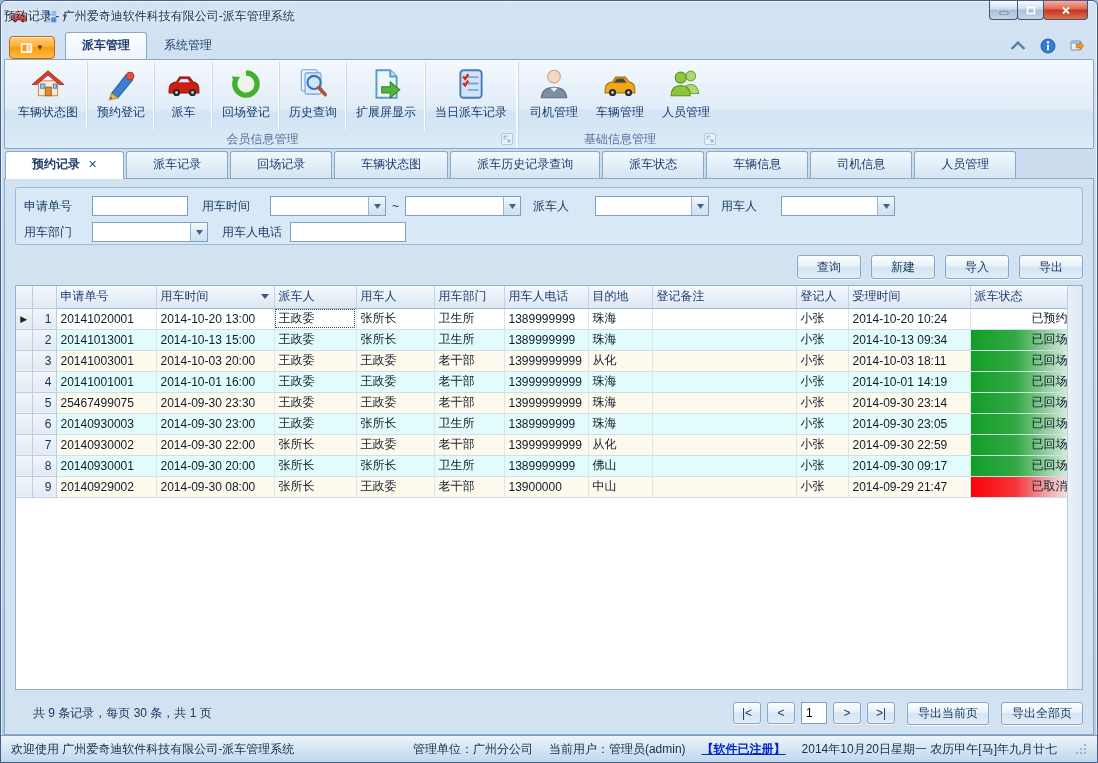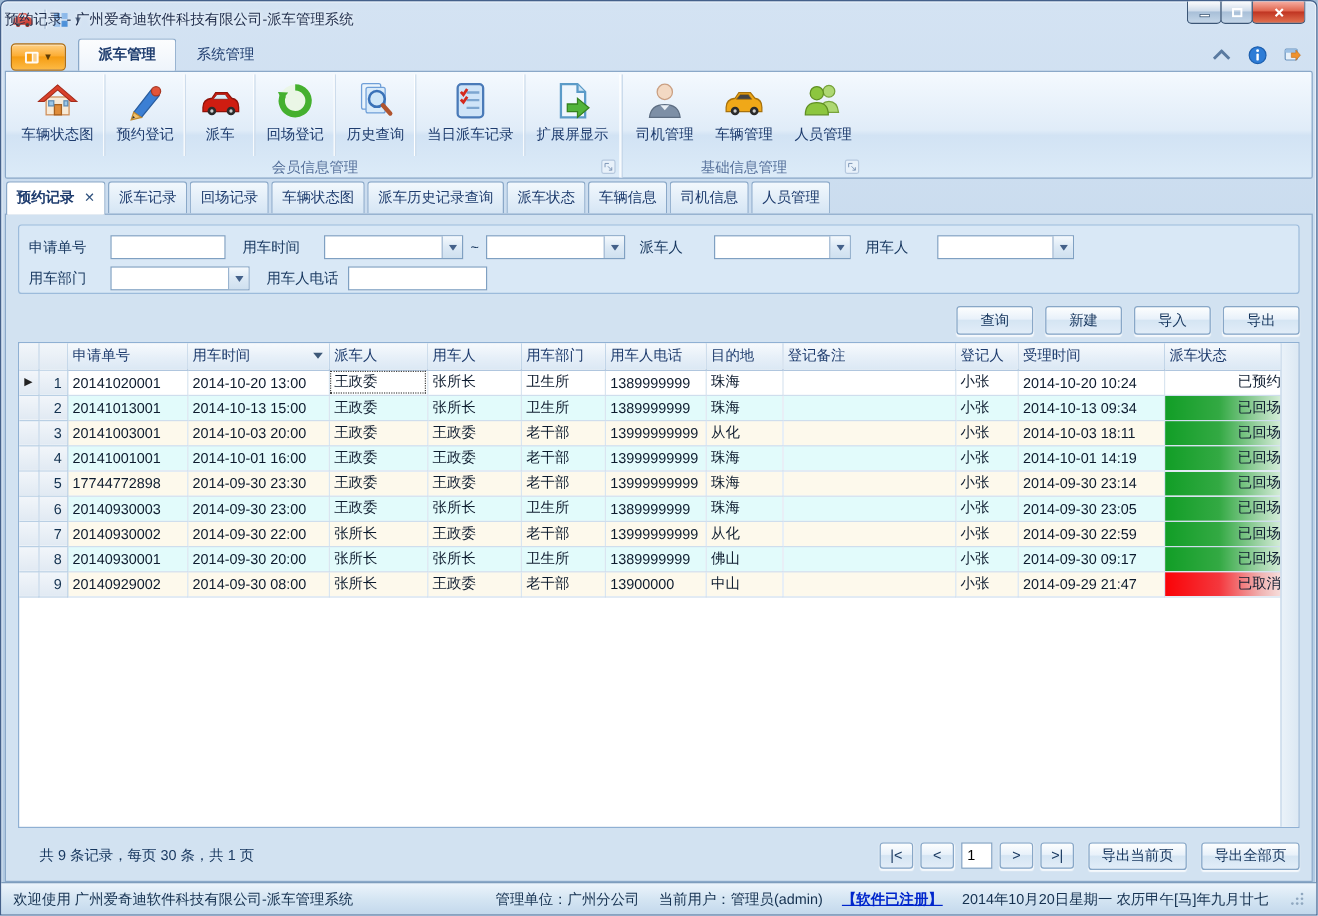--- a/index.html
+++ b/index.html
@@ -58,21 +58,21 @@
   .rgroup-caption { height:18px; display:flex; align-items:center; justify-content:center;
     color:#56719b; position:relative;text-align:center; }
   .launcher { position:absolute; right:3px; bottom:3px; width:12px; height:12px;
     border:1px solid #b5c8de; border-radius:2px; background:#e8f1fa;
     display:flex; align-items:center; justify-content:center; }
   .launcher svg { width:8px; height:8px; }
 
   
   .client { flex:1; min-height:0; display:flex; flex-direction:column; margin-top:2px; }
   .doc-tabs { height:27px; flex:none; display:flex; align-items:flex-end; gap:2px; padding:0 1px; }
-  .dtab { padding:4px 8px 5px; border:1px solid #8aa8c8; border-bottom:none; border-radius:3px 3px 0 0;
+  .dtab { padding:4px 26px 5px; border:1px solid #8aa8c8; border-bottom:none; border-radius:3px 3px 0 0;
     background:linear-gradient(#f2f8fd,#d5e5f4); color:#1e3c6e; white-space:nowrap; display:flex; gap:8px; align-items:center; }
   .dtab.active { background:#ffffff; font-weight:bold; position:relative; z-index:2; padding-bottom:6px; margin-bottom:-1px; }
   .dtab .close-x { color:#31537f; font-weight:bold; font-size:11px; }
 
   .content { flex:1; min-height:0; background:#d2e2f1; border:1px solid #8aa8c8; position:relative;
     padding:8px 10px; z-index:1; }
 
   
   .filter-panel { height:58px; border:1px solid #9cbbdb; border-radius:3px; background:#d9e8f6;
     padding:6px 8px 0 8px; }
@@ -257,36 +257,36 @@
             <span class="icon32"><svg viewBox="0 0 32 32">
                 <rect x="5" y="2.5" width="15" height="20" rx="1.5" fill="#eaf4fc" stroke="#6f9fd8"></rect>
                 <rect x="8.5" y="5.5" width="15" height="20" rx="1.5" fill="#d9ebfa" stroke="#6f9fd8"></rect>
                 <circle cx="17" cy="14.5" r="6.2" fill="#cfe6f8" stroke="#3a72b8" stroke-width="2"></circle>
                 <line x1="21.7" y1="19.5" x2="27.5" y2="26" stroke="#b0542e" stroke-width="3.4" stroke-linecap="round"></line>
               </svg></span>
             <span class="rbtn-label">历史查询</span>
           </div>
           <div class="rbtn">
             <span class="icon32"><svg viewBox="0 0 32 32">
+                <path d="M7 3h13l6 6v20H7z" fill="#eef6fd" stroke="#5b9bc8" stroke-width="1.8"></path>
+                <path d="M20 3v6h6" fill="#cfe4f4" stroke="#5b9bc8" stroke-width="1.8"></path>
+                <path d="M12 18.5h8v-4.5l9 7.5-9 7.5v-4.5h-8z" fill="#52b43a" stroke="#35821f"></path>
+              </svg></span>
+            <span class="rbtn-label">扩展屏显示</span>
+          </div>
+          <div class="rbtn">
+            <span class="icon32"><svg viewBox="0 0 32 32">
                 <rect x="6" y="3" width="20" height="26" rx="3" fill="#cfe4f8" stroke="#4a7ab8" stroke-width="1.8"></rect>
                 <line x1="13" y1="9.5" x2="23" y2="9.5" stroke="#7da6d0" stroke-width="1.8"></line>
                 <line x1="13" y1="15.5" x2="23" y2="15.5" stroke="#7da6d0" stroke-width="1.8"></line>
                 <line x1="13" y1="21.5" x2="23" y2="21.5" stroke="#7da6d0" stroke-width="1.8"></line>
                 <path d="M8.5 9 l2 2.2 3-4.4" stroke="#d42a1e" stroke-width="2.2" fill="none"></path>
                 <path d="M8.5 15 l2 2.2 3-4.4" stroke="#d42a1e" stroke-width="2.2" fill="none"></path>
               </svg></span>
             <span class="rbtn-label">当日派车记录</span>
-          </div>
-          <div class="rbtn">
-            <span class="icon32"><svg viewBox="0 0 32 32">
-                <path d="M7 3h13l6 6v20H7z" fill="#eef6fd" stroke="#5b9bc8" stroke-width="1.8"></path>
-                <path d="M20 3v6h6" fill="#cfe4f4" stroke="#5b9bc8" stroke-width="1.8"></path>
-                <path d="M12 18.5h8v-4.5l9 7.5-9 7.5v-4.5h-8z" fill="#52b43a" stroke="#35821f"></path>
-              </svg></span>
-            <span class="rbtn-label">扩展屏显示</span>
           </div>
         </div>
       <div class="rgroup-caption">
         <span>会员信息管理</span>
         <span class="launcher">
             <svg viewBox="0 0 10 10">
               <path d="M1.5 1.5 h4 M1.5 1.5 v4" stroke="#7a93b5" fill="none"></path>
               <path d="M4.5 4.5 L8.5 8.5 M8.5 5.5 v3 h-3" stroke="#7a93b5" fill="none"></path>
             </svg>
           </span>
@@ -530,21 +530,21 @@
                   <td class="cell-dest">珠海</td>
                   <td class="cell-note"></td>
                   <td class="cell-registrar">小张</td>
                   <td class="cell-accepted">2014-10-01 14:19</td>
                   <td class="st st-green">已回场</td>
                   <td></td>
                 </tr>
                 <tr class="grid-row odd">
                   <td class="ind"></td>
                   <td class="num">5</td>
-                  <td class="cell-order">17744772898</td>
+                  <td class="cell-order">25467499075</td>
                   <td class="cell-time">2014-09-30 23:30</td>
                   <td class="cell-dispatcher">王政委</td>
                   <td class="cell-user">王政委</td>
                   <td class="cell-dept">老干部</td>
                   <td class="cell-phone">13999999999</td>
                   <td class="cell-dest">珠海</td>
                   <td class="cell-note"></td>
                   <td class="cell-registrar">小张</td>
                   <td class="cell-accepted">2014-09-30 23:14</td>
                   <td class="st st-green">已回场</td>

